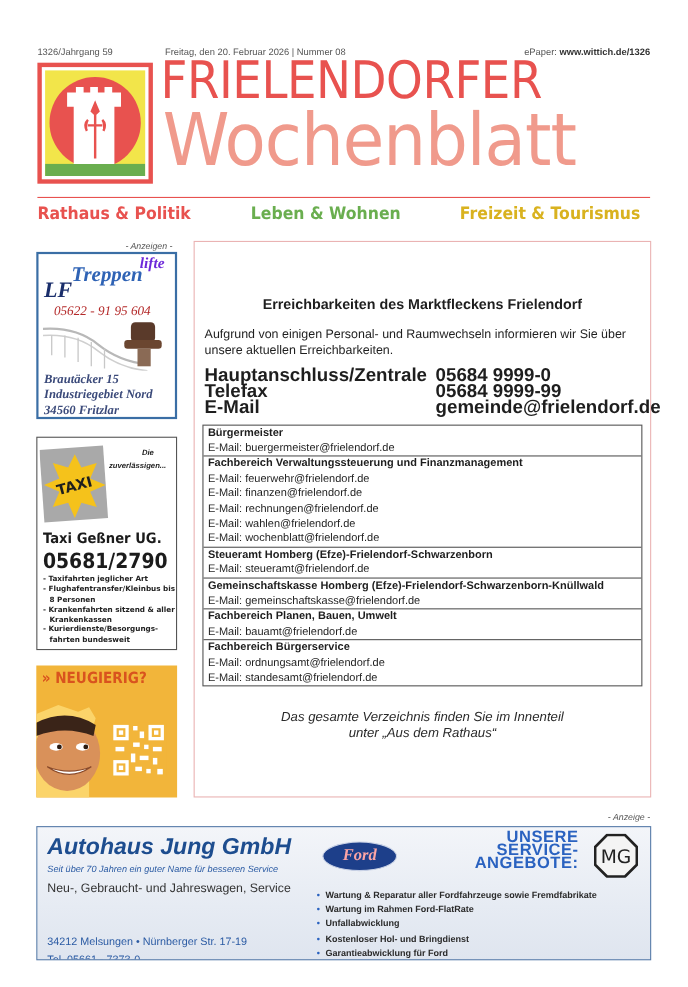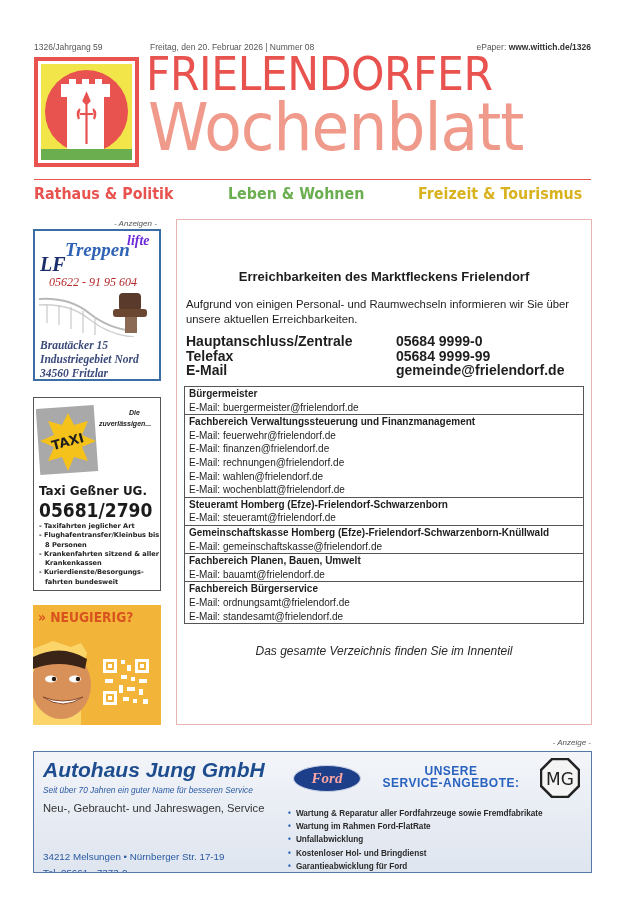--- a/index.html
+++ b/index.html
@@ -49,42 +49,42 @@
   .ad-taxi li { padding-left: 6px; text-indent: -6px; }
 
   .ad-curious { position: absolute; left: 33px; top: 605px; width: 128px; height: 120px; background: #f2b53a; overflow: hidden; }
   .ad-curious .head { position: absolute; left: 5px; top: 4px; font-family: "DejaVu Sans", sans-serif; font-weight: bold; font-size: 14px; color: #d9531e; white-space: nowrap; transform: scaleX(0.88); transform-origin: left top; }
   .ad-curious .face { position: absolute; left: 0; top: 24px; }
   .ad-curious .qr { position: absolute; left: 68px; top: 52px; width: 50px; height: 50px; }
 
   .main-box { position: absolute; left: 176px; top: 219px; width: 416px; height: 506px; border: 1px solid #eab3b3; background: #fff; }
   .main-title { position: absolute; left: 0; right: 0; top: 49px; text-align: center; font-weight: bold; font-size: 13px; color: #1e1e1e; }
   .main-intro { position: absolute; left: 9px; right: 12px; top: 77px; font-size: 11.3px; line-height: 15px; color: #1e1e1e; }
-  .contacts { position: absolute; left: 9px; top: 114px; font-size: 14px; font-weight: bold; line-height: 14.5px; color: #1e1e1e; }
+  .contacts { position: absolute; left: 9px; top: 114px; font-size: 17px; font-weight: bold; line-height: 14.5px; color: #1e1e1e; }
   .contacts .row { position: relative; height: 14.5px; width: 390px; }
   .contacts .k { position: absolute; left: 0; }
   .contacts .v { position: absolute; left: 210px; }
 
   .dir { position: absolute; left: 7px; top: 166px; width: 400px; border: 1px solid #555; font-size: 10px; color: #1e1e1e; }
   .dir .block { border-top: 1px solid #555; padding: 0 4px; }
   .dir .block:first-child { border-top: none; }
   .dir .bh { font-weight: bold; line-height: 13.6px; }
   .dir .em { line-height: 13.6px; }
 
   .footer-note { position: absolute; left: 0; right: 0; top: 424px; text-align: center; font-style: italic; font-size: 12px; line-height: 15px; color: #2a2a2a; }
 
   .anzeige-label { position: absolute; right: 34px; top: 738px; font-size: 8px; font-style: italic; color: #555; }
 
   .ad-auto { position: absolute; left: 33px; top: 751px; width: 559px; height: 122px; border: 1px solid #567aa8; background: linear-gradient(180deg, #f3f5f9 0%, #e6ebf3 60%, #dfe5ef 100%); overflow: hidden; padding-left: 40px; }
   .ad-auto .name { position: absolute; left: 9px; top: 6px; font-size: 21px; font-weight: bold; font-style: italic; color: #1d4d8f; white-space: nowrap; }
   .ad-auto .slogan { position: absolute; left: 9px; top: 33px; font-size: 8.3px; font-style: italic; color: #2a5aa3; white-space: nowrap; }
   .ad-auto .offer { position: absolute; left: 9px; top: 50px; font-size: 11.2px; color: #333; white-space: nowrap; }
   .ad-auto .contact { position: absolute; left: 9px; top: 73px; font-size: 9.8px; color: #2a5aa3; line-height: 15.5px; margin-top: 24px; }
   .ad-auto .ford { position: absolute; left: 259px; top: 13px; width: 68px; height: 27px; border-radius: 50%; background: #1d3f8a; border: 1.5px solid #c9d2e6; color: #fca5a5; font-family: "Liberation Serif", serif; font-style: italic; font-weight: bold; font-size: 15px; text-align: center; line-height: 24px; }
-  .ad-auto .svc-head { position: absolute; left: 342px; top: 13px; width: 150px; text-align: center; font-size: 12px; font-weight: bold; color: #2a62c0; line-height: 12px; letter-spacing: 0.5px; }
+  .ad-auto .svc-head { position: absolute; left: 342px; top: 3px; width: 150px; text-align: right; font-size: 15px; font-weight: bold; color: #2a62c0; line-height: 12px; letter-spacing: 0.5px; }
   .ad-auto .mg { position: absolute; left: 506px; top: 6px; width: 40px; height: 40px; }
   .ad-auto ul { position: absolute; left: 254px; top: 55px; list-style: none; font-size: 8.2px; font-weight: bold; color: #2a2a2a; line-height: 13.2px; }
   .ad-auto li::before { content: "•"; color: #2a62c0; margin-right: 5px; }
 </style>
 </head>
 <body>
 
 <div class="topline">
   <span class="issue">1326/Jahrgang 59</span>
   <span class="date">Freitag, den 20. Februar 2026 | Nummer 08</span>
@@ -245,20 +245,21 @@
     </div>
     <div class="block">
       <div class="bh">Fachbereich Bürgerservice</div>
       <div class="em">E-Mail: ordnungsamt@frielendorf.de</div>
       <div class="em">E-Mail: standesamt@frielendorf.de</div>
     </div>
   </div>
 
   <div class="footer-note">
     <div>Das gesamte Verzeichnis finden Sie im Innenteil</div>
+    <div>unter „Aus dem Rathaus“</div>
   </div>
 </div>
 
 <div class="anzeige-label">- Anzeige -</div>
 <div class="ad-auto">
   <div class="name">Autohaus Jung GmbH</div>
   <div class="slogan">Seit über 70 Jahren ein guter Name für besseren Service</div>
   <div class="offer">Neu-, Gebraucht- und Jahreswagen, Service</div>
   <div class="contact">
     <div>34212 Melsungen • Nürnberger Str. 17-19</div>

